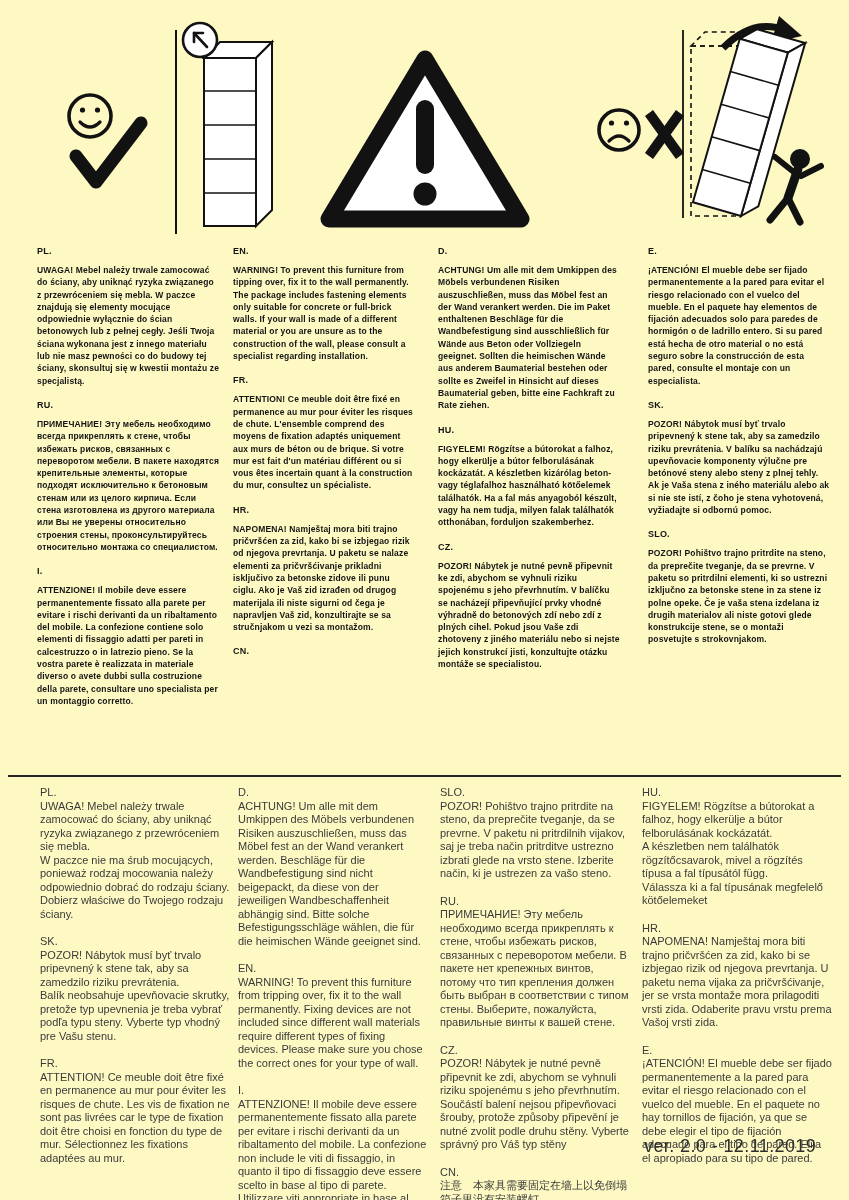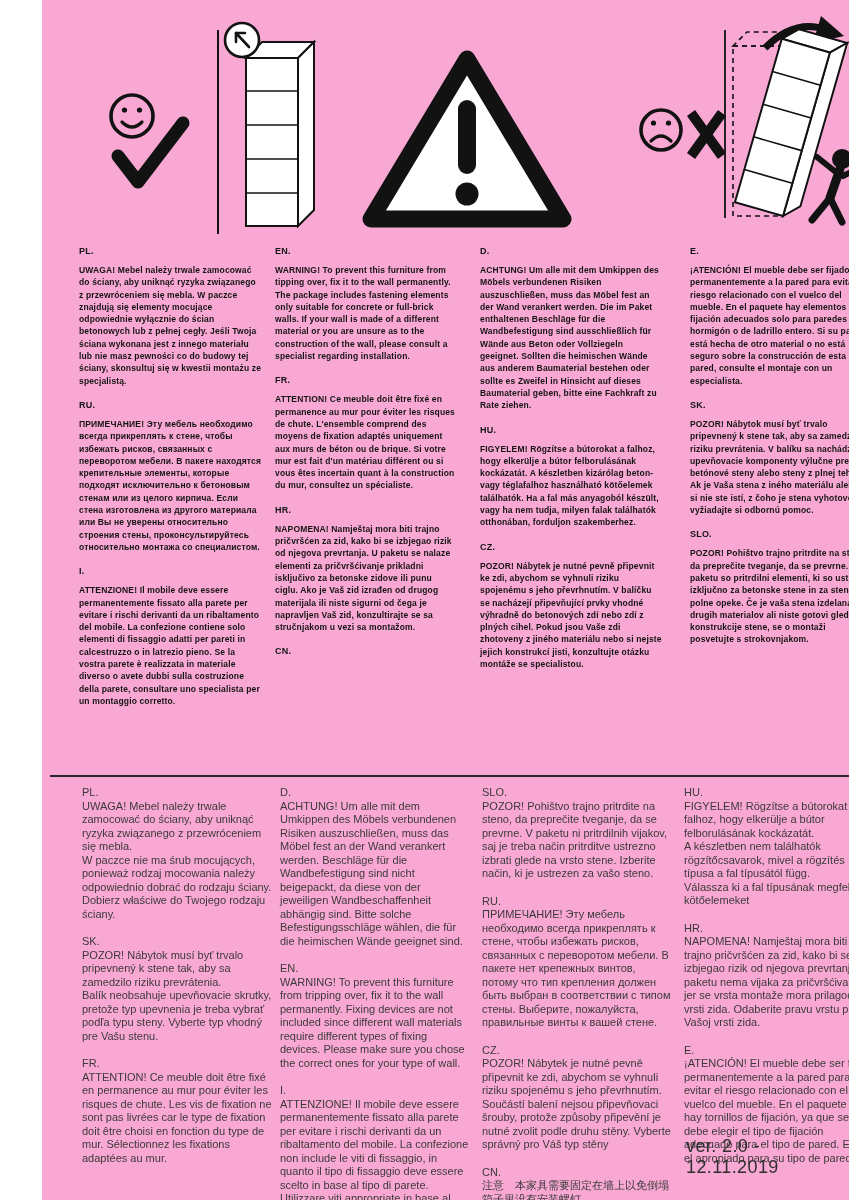--- a/index.html
+++ b/index.html
@@ -1,21 +1,21 @@
 <!DOCTYPE html>
 <html><head>
 <meta charset="utf-8">
 <style>
   * { margin:0; padding:0; box-sizing:border-box; }
   html,body { background:#ffffff; }
   body {
     width:849px; height:1200px; position:relative; overflow:hidden;
     font-family:"Liberation Sans", sans-serif; color:#1b1b1b;
   }
-  .page { position:absolute; inset:0; background:#f9a8d4;margin-left:42px; }
+  .page { position:absolute; inset:0; background:#fef9c3; }
 
   
   .illus { position:absolute; }
 
   
   .top-col { position:absolute; top:246px; width:182px; }
   .tc0 { left:37px; } .tc1 { left:233px; } .tc2 { left:438px; } .tc3 { left:648px; }
   .tblock { margin-bottom:13px; }
   .tlabel { font-family:"Liberation Sans", sans-serif; font-weight:bold; font-size:9px; color:#141414; margin-bottom:8px; letter-spacing:.2px; }
   .tbody  { font-family:"Liberation Sans", sans-serif; font-weight:bold; font-size:8.5px; line-height:12.3px; color:#141414; letter-spacing:.15px; white-space:pre-line; }

